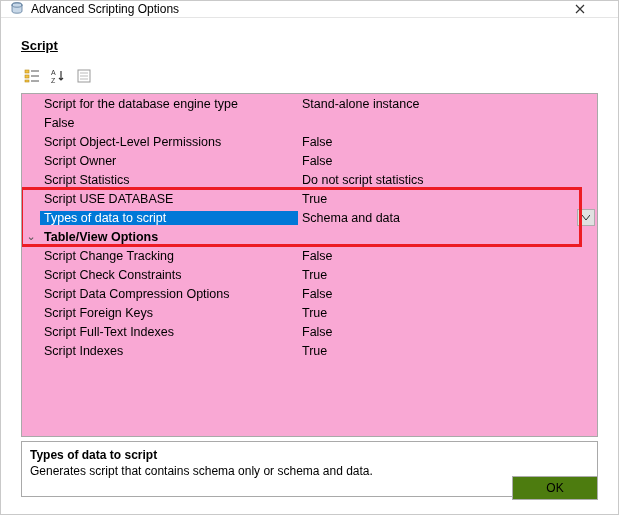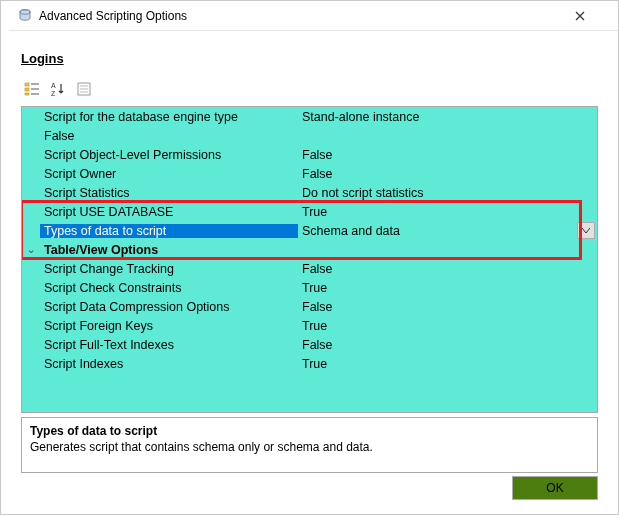--- a/index.html
+++ b/index.html
@@ -10,27 +10,26 @@
     background: #fff;
     width: 619px;
     height: 515px;
     border: 1px solid #c9c9c9;
     position: relative;
     overflow: hidden;
   }
 
   
   .titlebar {
-    height: 30px;
+    height: 17px;
     display: flex;
     align-items: center;
     padding: 0 16px 0 8px;
     border-bottom: 1px solid #e5e5e5;
     background: #fff;
-    margin-left: 8px;
   }
   .titlebar .app-icon {
     width: 16px; height: 16px;
     margin-right: 6px;
     display: inline-flex;
     align-items: center;
     justify-content: center;
   }
   .titlebar .title {
     font-size: 12px;
@@ -76,24 +75,24 @@
     align-items: center;
     justify-content: center;
     background: transparent;
     padding: 0;
   }
   .toolbtn svg { width: 16px; height: 16px; }
 
   
   .grid-wrap {
     border: 1px solid #a9a9a9;
-    height: 307px;
+    height: 344px;
     position: relative;
     overflow: hidden;
-    background: #5eead4;
+    background: #f9a8d4;
   }
   .grid {
     position: absolute;
     inset: 0;
     overflow-y: scroll;
     overflow-x: hidden;
   }
   .grid::-webkit-scrollbar { width: 17px; }
   .grid::-webkit-scrollbar-track { background: #f0f0f0; }
   .grid::-webkit-scrollbar-thumb { background: #c1c1c1; }
@@ -212,21 +211,21 @@
   <span class="title">Advanced Scripting Options</span>
   <div class="close">
     <svg width="10" height="10" viewBox="0 0 10 10">
       <path d="M1 1 L9 9 M9 1 L1 9" stroke="currentColor" stroke-width="1.2"></path>
     </svg>
   </div>
 </div>
 
 <div class="content">
 
-  <span class="section-label">Logins</span>
+  <span class="section-label">Script</span>
 
   <div class="toolbar">
     <button class="toolbtn" title="Categorized">
       <svg viewBox="0 0 16 16">
         <rect x="1" y="2" width="4" height="3" fill="#f5c242" stroke="#b58a1a" stroke-width="0.6"></rect>
         <rect x="1" y="7" width="4" height="3" fill="#f5c242" stroke="#b58a1a" stroke-width="0.6"></rect>
         <rect x="1" y="12" width="4" height="2" fill="#f5c242" stroke="#b58a1a" stroke-width="0.6"></rect>
         <line x1="7" y1="3" x2="15" y2="3" stroke="#555" stroke-width="1"></line>
         <line x1="7" y1="8" x2="15" y2="8" stroke="#555" stroke-width="1"></line>
         <line x1="7" y1="13" x2="15" y2="13" stroke="#555" stroke-width="1"></line>

